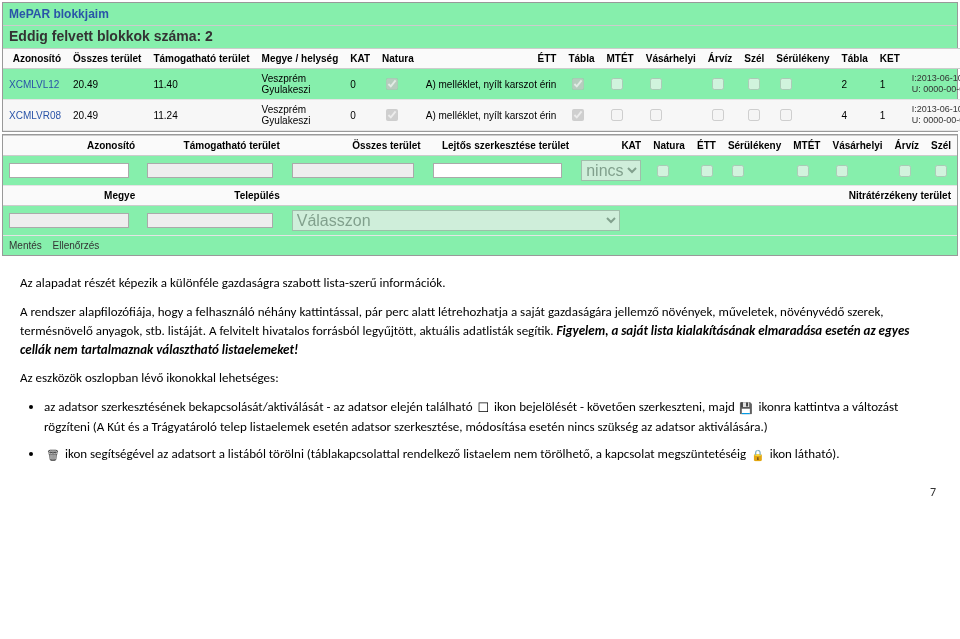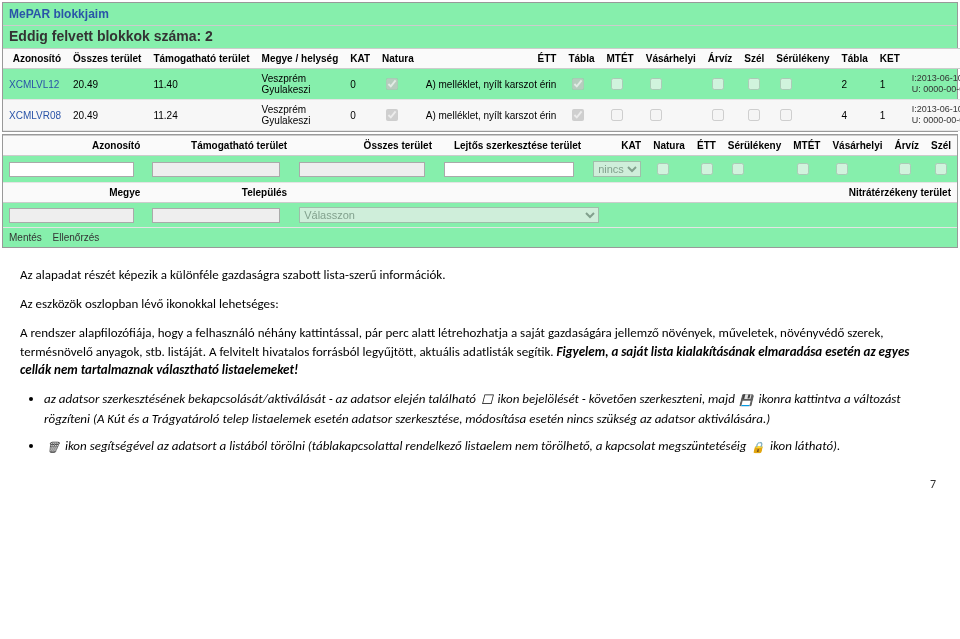--- a/index.html
+++ b/index.html
@@ -93,25 +93,25 @@
     font-family: Calibri, Arial, sans-serif;
   }
   .doc h2 {
     font-size: 15px;
     font-style: italic;
     font-weight: bold;
     margin: 10px 0 12px;
     letter-spacing: .5px;
   }
   .doc p { margin: 0 0 10px; }
-  .doc ul { margin: 6px 0 12px 24px; padding: 0; font-style: italic; }
+  .doc ul { margin: 6px 0 12px 24px; padding: 0; }
   .doc li { margin-bottom: 8px; }
   .doc .inline-icon { font-size: 13px; vertical-align: -1px; padding: 0 2px; }
   .pagenum { text-align: right; padding: 0 24px 6px; font-size: 12px; color: #333; font-family: Calibri, Arial, sans-serif;}
-  select.sel { font-size:11px; border:1px solid #aaa; }
+  select.sel { font-size:16px; border:1px solid #aaa; }
 </style>
 </head>
 <body>
 
 <div class="panel">
   <div class="panel-title">MePAR blokkjaim</div>
   <div class="subtitle">
     <span>Eddig felvett blokkok száma: </span><span>2</span>
   </div>
   <table class="data">
@@ -213,37 +213,37 @@
       <td><input class="chk" type="checkbox" disabled="" style=""></td>
     </tr>
     <tr class="row2">
       <th>Megye</th>
       <th>Település</th>
       <th colspan="10">Nitrátérzékeny terület</th>
     </tr>
     <tr>
       <td><input type="text" disabled="" style=""></td>
       <td><input type="text" disabled="" style=""></td>
-      <td colspan="10"><select class="sel" style="width:300px" disabled=""><option>Válasszon</option></select></td>
+      <td colspan="10"><select class="sel" style="width:328px" disabled=""><option>Válasszon</option></select></td>
     </tr>
   </tbody>
     </table>
   <div class="toolbar">
     <span>Mentés</span>
     <span>Ellenőrzés</span>
   </div>
 </div>
 
 <div class="doc">
   <p>Az alapadat részét képezik a különféle gazdaságra szabott lista-szerű információk.</p>
-  <p>Az eszközök oszlopban lévő ikonokkal lehetséges:</p>
   <p>
     <span>A rendszer alapfilozófiája, hogy a felhasználó néhány kattintással, pár perc alatt létrehozhatja a saját gazdaságára jellemző növények, műveletek, növényvédő szerek, termésnövelő anyagok, stb. listáját. A felvitelt hivatalos forrásból legyűjtött, aktuális adatlisták segítik. </span>
     <em><strong><span>Figyelem, a saját lista kialakításának elmaradása esetén az egyes cellák nem tartalmaznak választható listaelemeket!</span></strong></em>
   </p>
+  <p>Az eszközök oszlopban lévő ikonokkal lehetséges:</p>
   <ul>
     <li>
       <span>az adatsor szerkesztésének bekapcsolását/aktiválását - az adatsor elején található </span>
       <span class="inline-icon">☐</span>
       <span> ikon bejelölését - követően szerkeszteni, majd </span>
       <span class="inline-icon disk-icon"></span>
       <span> ikonra kattintva a változást rögzíteni (A Kút és a Trágyatároló telep listaelemek esetén adatsor szerkesztése, módosítása esetén nincs szükség az adatsor aktiválására.)</span>
     </li>
     <li>
       <span class="inline-icon trash-icon"></span>

